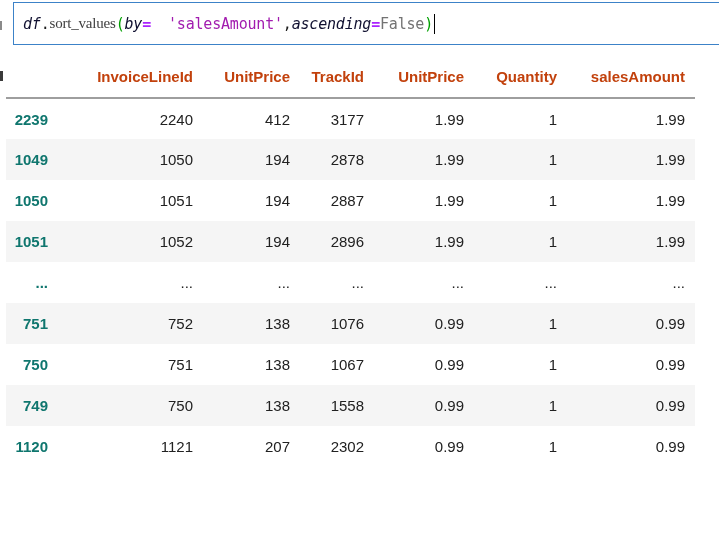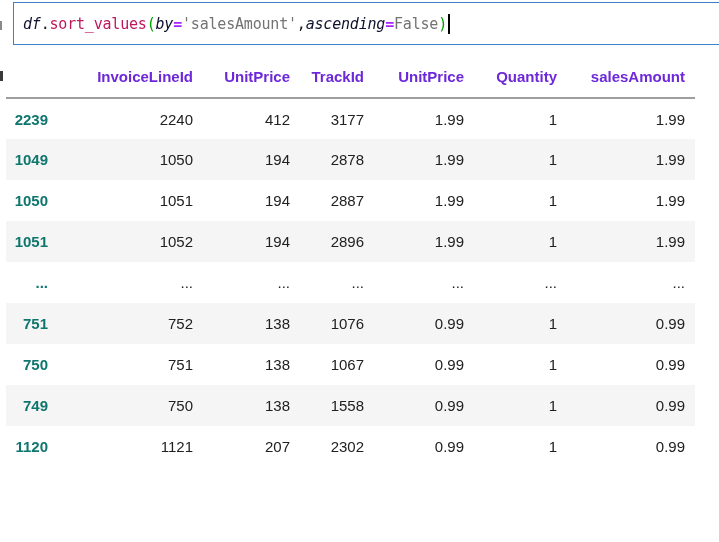--- a/index.html
+++ b/index.html
@@ -14,37 +14,37 @@
   
   .code-cell {
     position:absolute; left:13px; top:2px; right:-2px; height:43px;
     border:1.5px solid #3c82c8; background:#ffffff;
     display:flex; align-items:center; padding-left:9px;
     font-family:"DejaVu Sans Mono","Liberation Mono",monospace;
     font-size:15px; letter-spacing:-0.2px; white-space:pre;
   }
   .tok-variable { color:#101030;font-style:italic; }
   .tok-punct    { color:#1a1a1a; }
-  .tok-property { color:#be185d; }
+  .tok-property { color:#404040;font-family:Liberation Serif, serif; }
   .tok-operator { color:#aa22ff; font-weight:600; }
-  .tok-string   { color:#737373; }
+  .tok-string   { color:#a21caf;margin-left:17px; }
   .tok-keyword  { color:#737373; font-weight:normal; }
   .tok-bracket-match { color:#00a000; }
   .cursor {
     display:inline-block; width:1.5px; height:20px; background:#000;
     vertical-align:middle; margin-left:1px;
   }
 
   
   .df-wrap { position:absolute; left:6px; top:60px; }
   table.dataframe { border-collapse:collapse; table-layout:fixed; width:689px;
                     font-size:15px; }
   table.dataframe thead th {
     height:38px; font-weight:bold; text-align:right; padding:0 10px 4px 0;
-    vertical-align:middle; border-bottom:2px solid #9e9e9e; color:#6d28d9;
+    vertical-align:middle; border-bottom:2px solid #9e9e9e; color:#c2410c;
     background:#ffffff;
   }
   table.dataframe tbody th, table.dataframe tbody td {
     height:41px; text-align:right; padding:0 10px 0 0; vertical-align:middle;
     font-weight:normal; color:#212121;
   }
   table.dataframe tbody th { font-weight:bold; color:#0f766e; }
   table.dataframe tbody tr:nth-child(even) th,
   table.dataframe tbody tr:nth-child(even) td { background:#f5f5f5; }
 </style>

